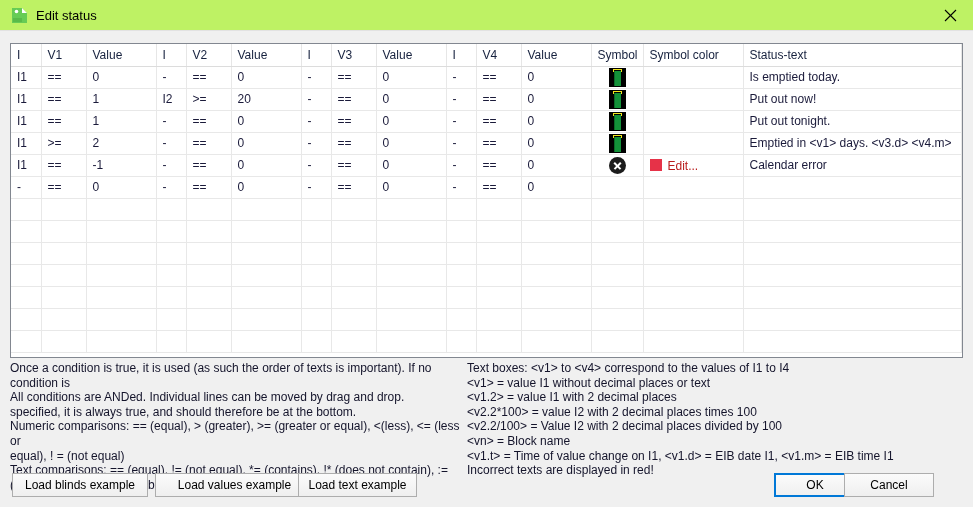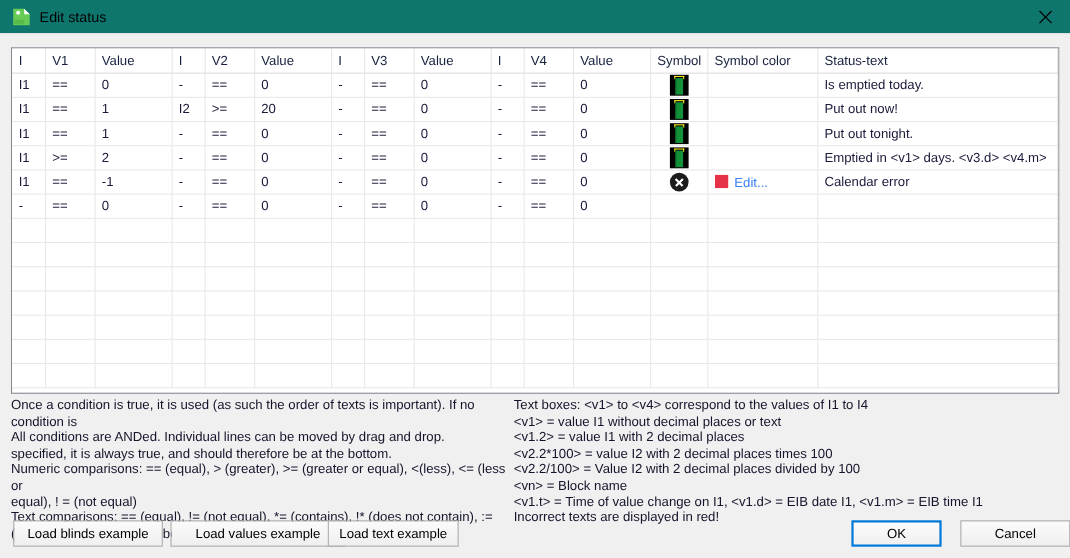--- a/index.html
+++ b/index.html
@@ -8,21 +8,21 @@
     width: 973px; height: 507px;
     background: #f0f0f0;
     font-family: "Liberation Sans", sans-serif;
     overflow: hidden;
   }
 
   
   #titlebar {
     position: absolute; left: 0; top: 0;
     width: 973px; height: 31px;
-    background: #0f766e;
+    background: #bef264;
     border-bottom: 1px solid #e2e2e2;
   }
   #titlebar .tb-icon {
     position: absolute; left: 11px; top: 7px;
     width: 17px; height: 17px;
   }
   #titlebar .tb-title {
     position: absolute; left: 36px; top: 7px;
     font-size: 13px; color: #000000;
     line-height: 17px;
@@ -125,21 +125,21 @@
   .errx::before { transform: rotate(45deg); }
   .errx::after  { transform: rotate(-45deg); }
 
   .swatch {
     display: inline-block;
     width: 12px; height: 12px;
     background: #e63248;
     vertical-align: middle;
     margin-right: 6px;
   }
-  .editlbl { vertical-align: middle; color: #3b82f6; }
+  .editlbl { vertical-align: middle; color: #b91c1c; }
 
   
   #help {
     position: absolute; left: 0; top: 330px;
     width: 803px; height: 130px;
   }
   #help .col {
     position: absolute; top: 0;
     font-size: 12px;
     color: #14142b;
@@ -162,21 +162,21 @@
     user-select: none;
   }
   .btn.focus {
     border: 2px solid #0078d7;
     background: linear-gradient(#fbfbfb, #f0f0f0);
   }
   #btn-blinds  { left: 12px;  top: 442px; width: 136px; }
   #btn-values  { left: 155px; top: 442px; width: 159px; }
   #btn-text    { left: 298px; top: 442px; width: 119px; }
   #btn-ok      { left: 774px; top: 442px; width: 82px; }
-  #btn-cancel  { left: 873px; top: 442px; width: 100px; }
+  #btn-cancel  { left: 844px; top: 442px; width: 90px; }
 </style>
 </head>
 <body>
 
 <div id="titlebar">
   <span class="tb-icon">
     <svg width="17" height="17" viewBox="0 0 17 17">
       <path d="M1 1 H11 L16 6 V16 H1 Z" fill="#66cc55"></path>
       <path d="M11 1 L16 6 H11 Z" fill="#ffffff"></path>
       <circle cx="5.5" cy="4.5" r="1.8" fill="#ffffff"></circle>

